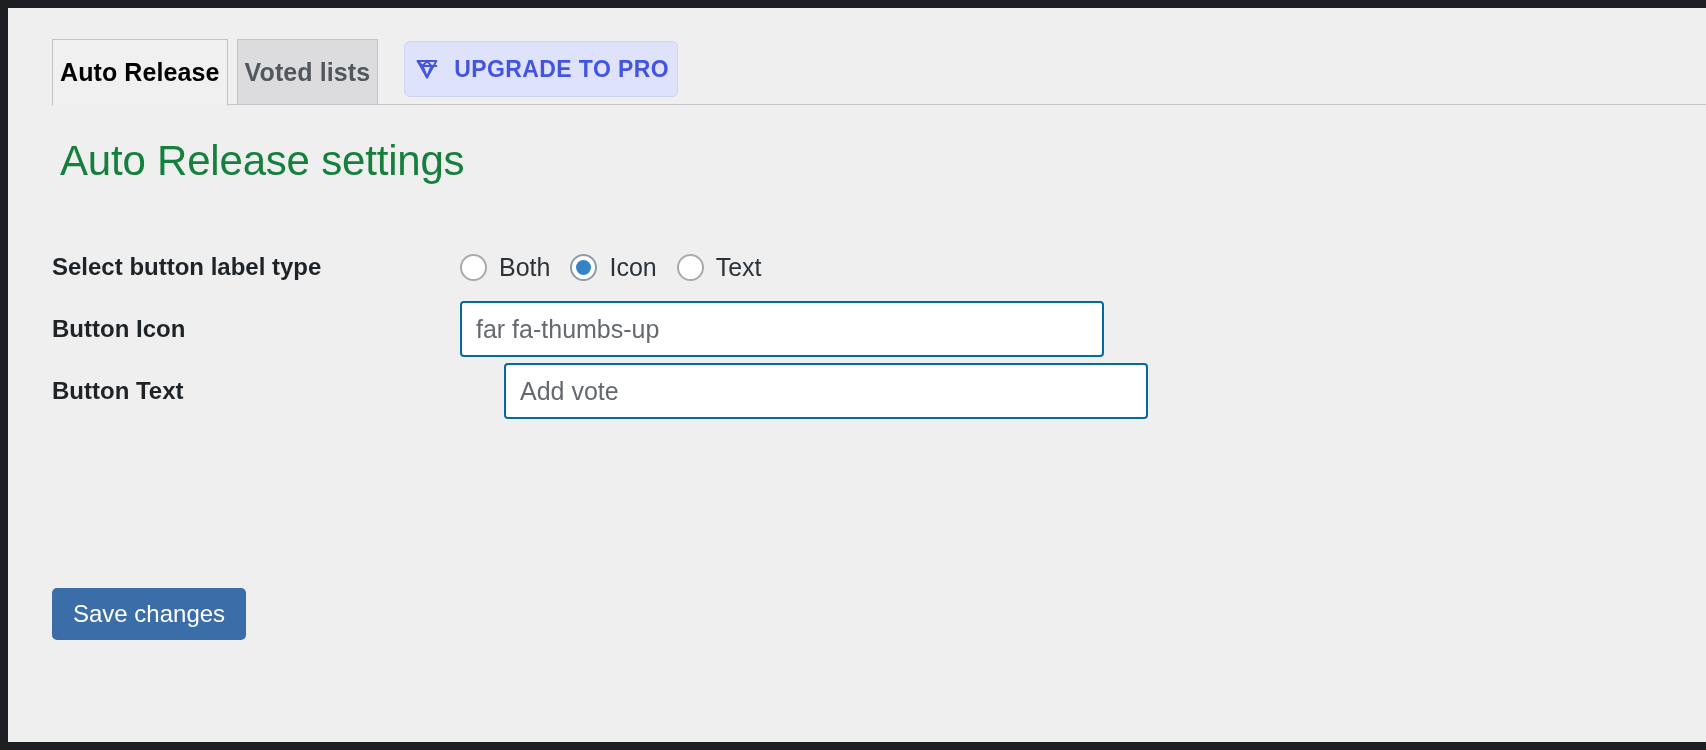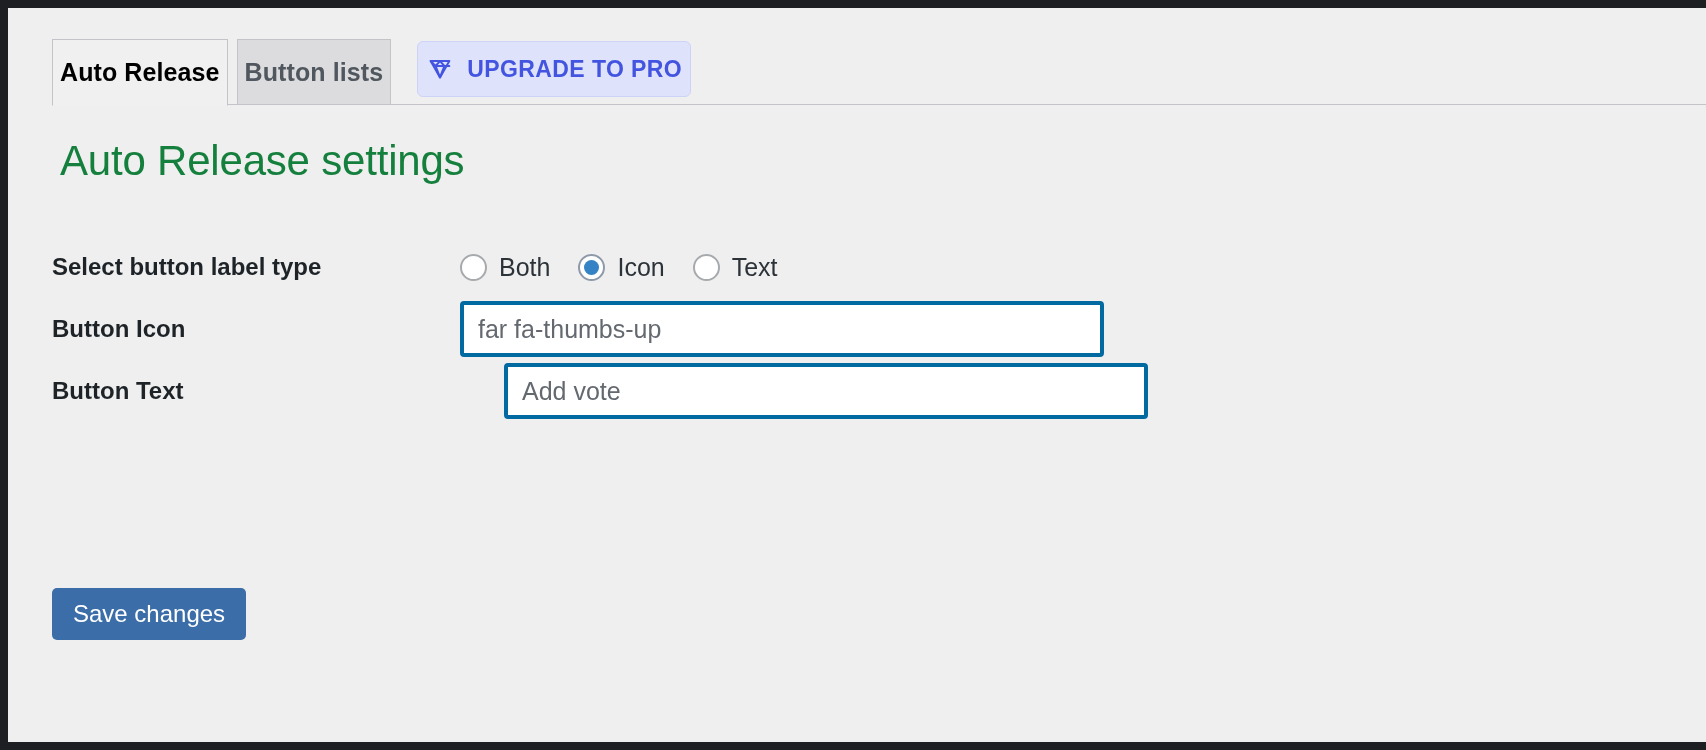--- a/index.html
+++ b/index.html
@@ -150,21 +150,20 @@
     flex: 0 0 408px;
     font-size: 24px;
     font-weight: 700;
     color: #1d2327;
     line-height: 1.2;
   }
 
   .radio-group {
     display: flex;
     align-items: center;
-    gap: 8px;
   }
   .radio-opt {
     display: flex;
     align-items: center;
     cursor: pointer;
     user-select: none;
   }
   .radio-opt + .radio-opt { margin-left: 20px; }
   .radio-dot {
     box-sizing: border-box;
@@ -195,21 +194,21 @@
     font-size: 25px;
     color: #2c3338;
     line-height: 1;
   }
 
   .text-input {
     box-sizing: border-box;
     width: 644px;
     height: 56px;
     padding: 0 14px;
-    border: 4px solid #0369a1;
+    border: 2px solid #0369a1;
     border-radius: 4px;
     background: #ffffff;
     font-family: "Liberation Sans", sans-serif;
     font-size: 25px;
     color: #a21caf;
     outline: none;
   }
   .text-input::placeholder {
     color: #646970;
     opacity: 1;
@@ -239,21 +238,21 @@
 <div id="screen">
   <div id="page">
 
     <div class="tab-bar">
 
       <div class="tab is-active">
         <span>Auto Release</span>
       </div>
 
       <div class="tab">
-        <span>Button lists</span>
+        <span>Voted lists</span>
       </div>
 
 
       <div class="upgrade-btn">
         <span class="gem">
           <svg viewBox="0 0 24 24" width="28" height="28" fill="none" stroke="#4355e0" stroke-width="1.7" stroke-linecap="round" stroke-linejoin="round">
             <path d="M4 5.2 L20 5.2 L12 19.2 Z"></path>
             <path d="M4 5.2 L8.2 9.4 L20 9.4"></path>
             <path d="M8.2 9.4 L12 19.2 L15.8 9.4 L12 5.2 L8.2 9.4 Z"></path>
           </svg>

